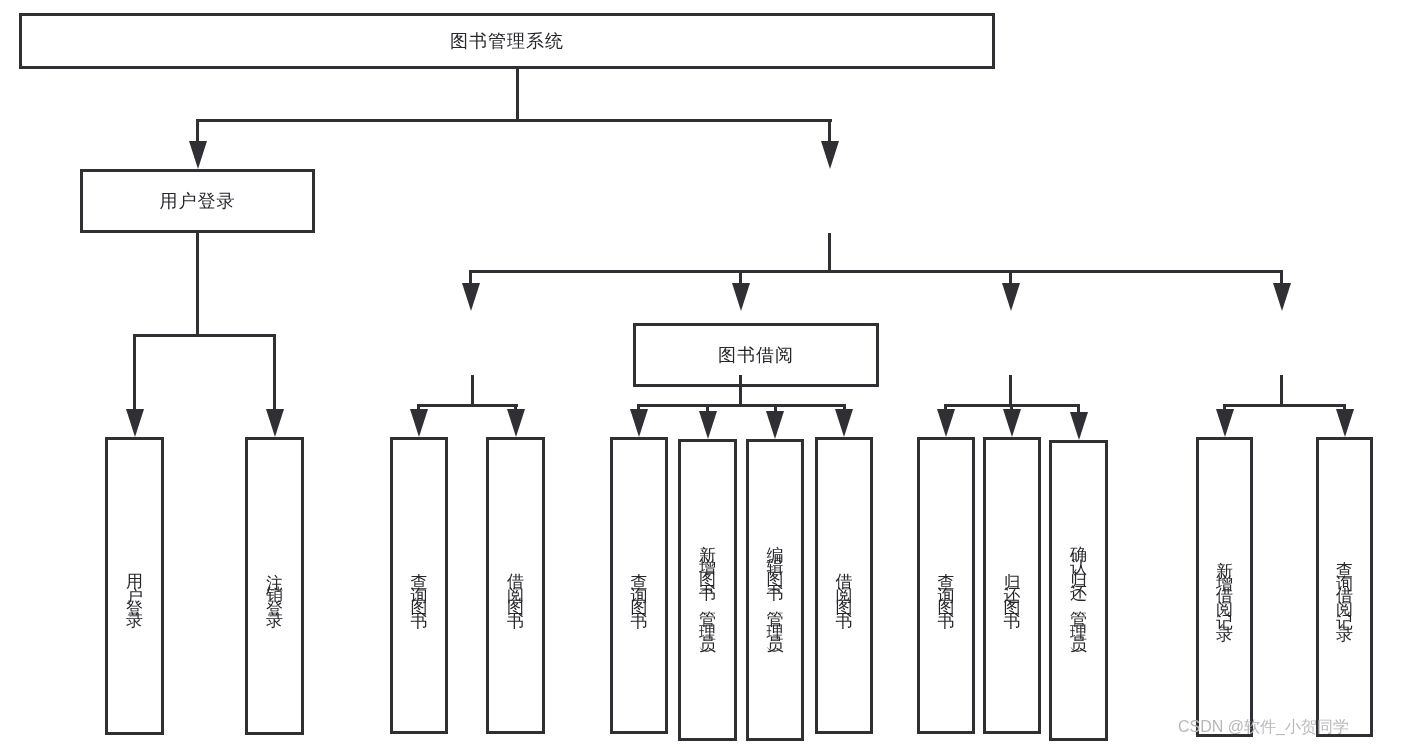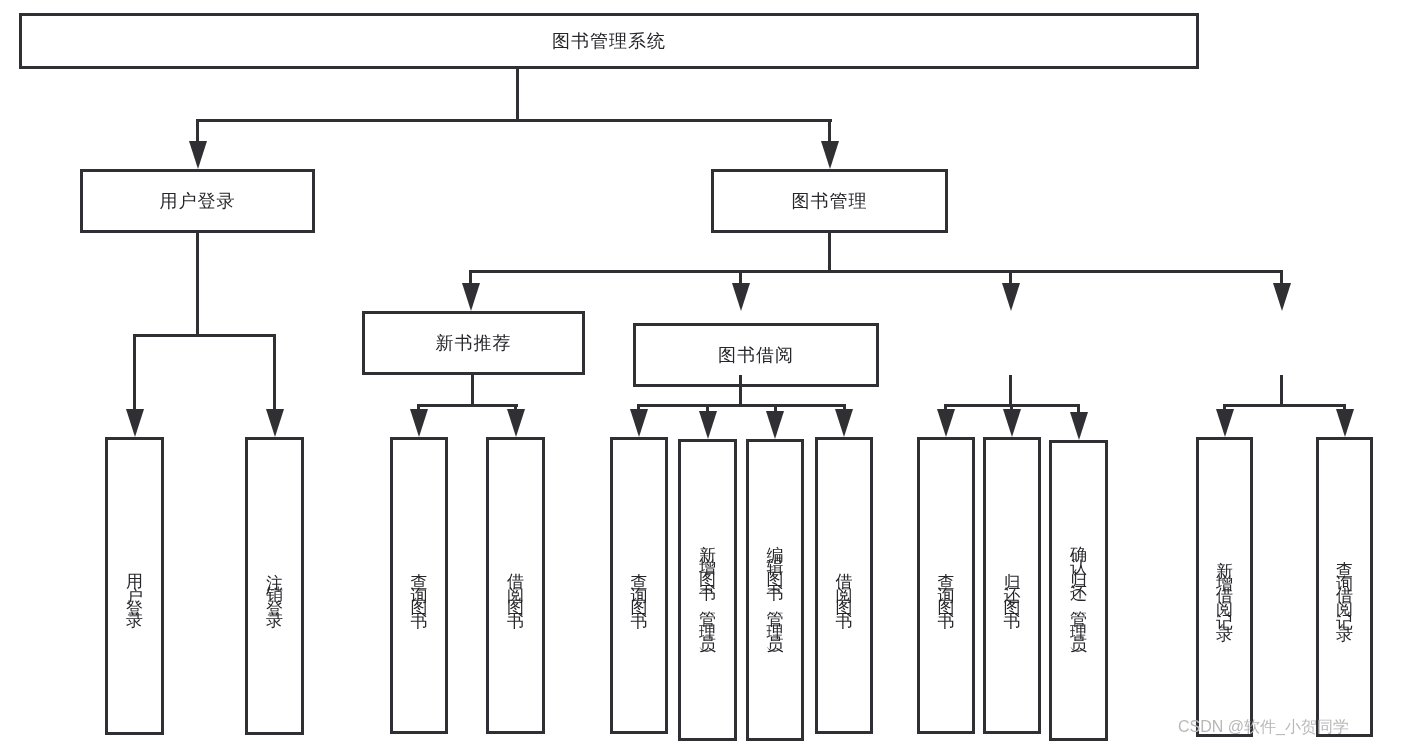--- a/index.html
+++ b/index.html
@@ -48,34 +48,28 @@
     font-size:16px;
     color:#b8b8b8;
     white-space:nowrap;
   }
 </style>
 </head>
 <body>
 
 <div id="canvas">
 
-  <div class="box" style="left:19px;top:13px;width:1180px;height:56px">
+  <div class="box" style="left:19px;top:13px;width:976px;height:56px">
     <span class="hlbl">图书管理系统</span>
   </div>
 
   <div class="box" style="left:80px;top:169px;width:235px;height:64px">
     <span class="hlbl">用户登录</span>
   </div>
-  <div class="box" style="left:711px;top:169px;width:237px;height:64px">
-    <span class="hlbl">图书管理</span>
-  </div>
 
-  <div class="box" style="left:362px;top:311px;width:223px;height:64px">
-    <span class="hlbl">新书推荐</span>
-  </div>
   <div class="box" style="left:633px;top:323px;width:246px;height:64px">
     <span class="hlbl">图书借阅</span>
   </div>
 
   <div class="box" style="left:105px;top:437px;width:59px;height:298px">
     <span class="vlbl">用户登录</span>
   </div>
   <div class="box" style="left:245px;top:437px;width:59px;height:298px">
     <span class="vlbl">注销登录</span>
   </div>

